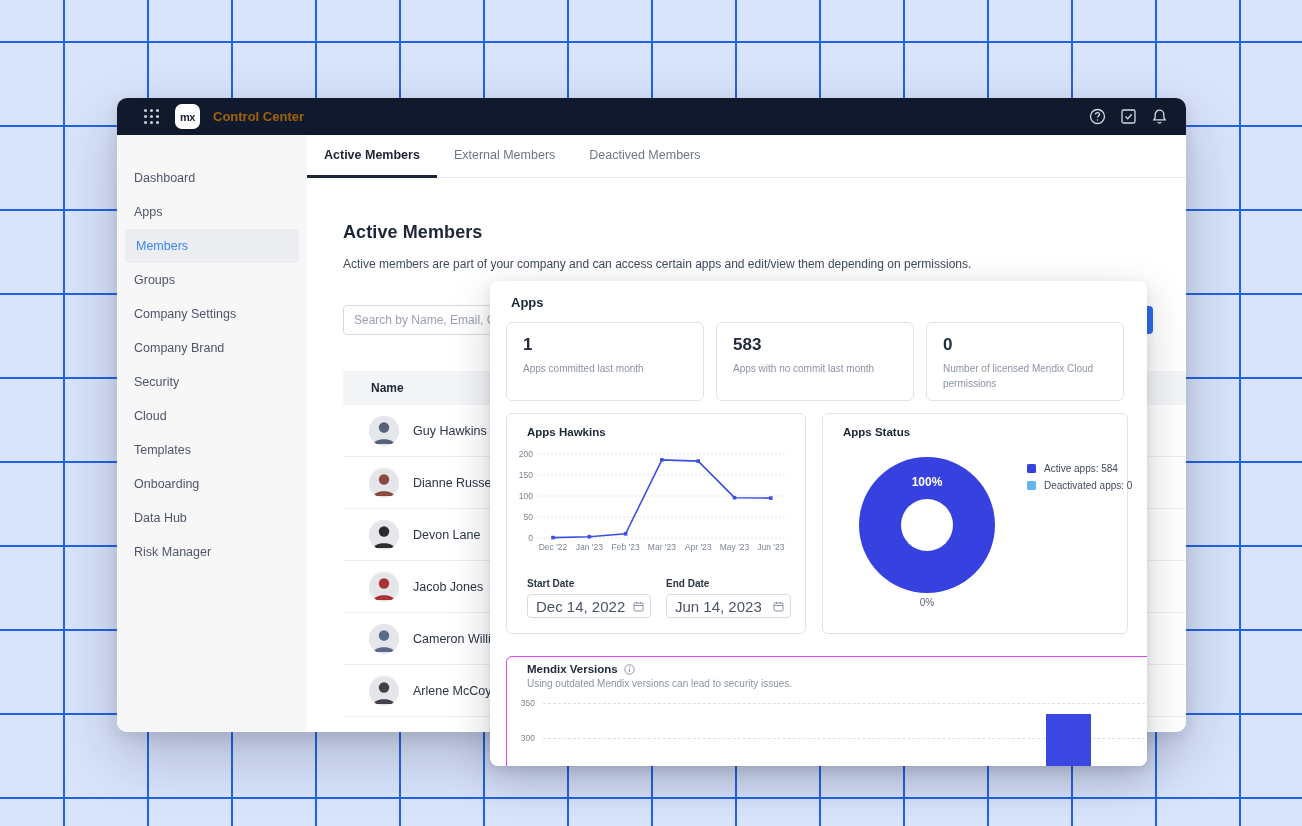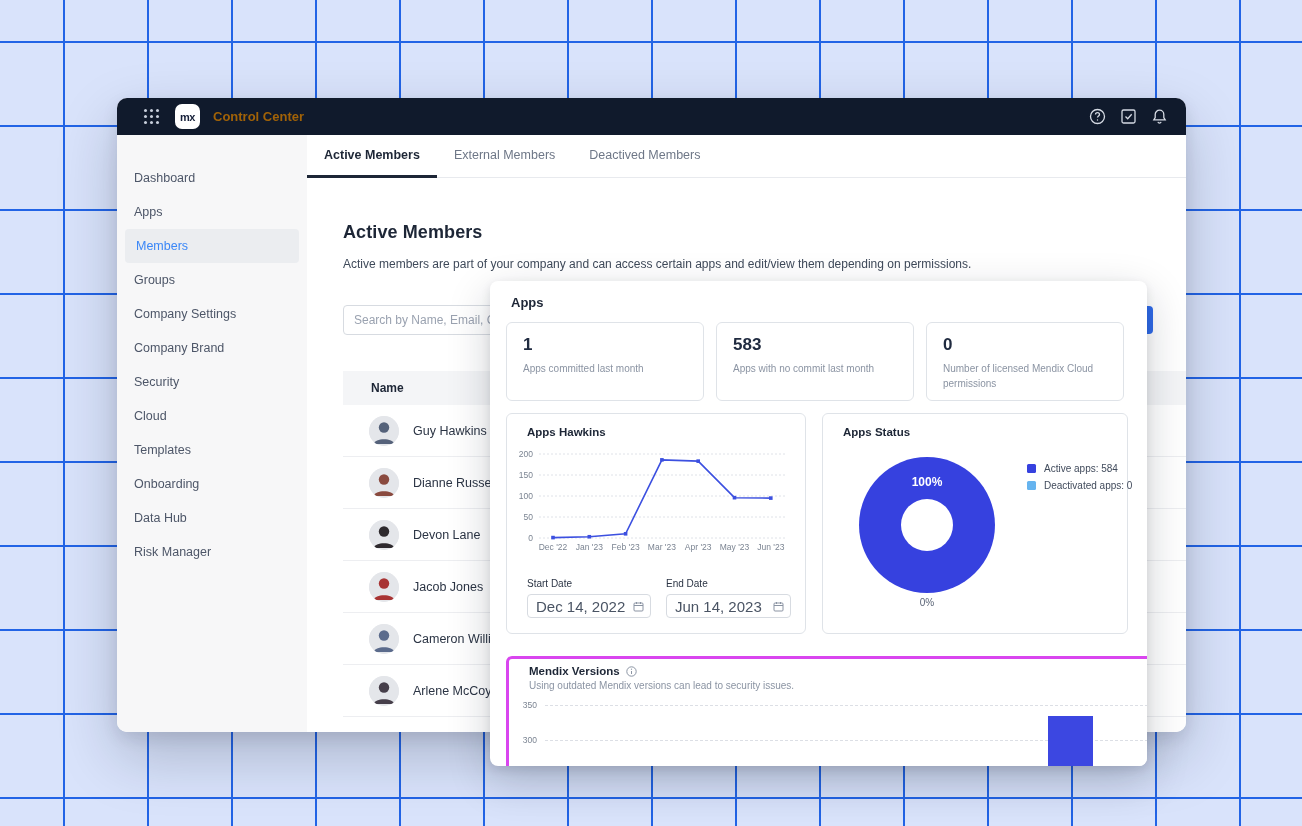--- a/index.html
+++ b/index.html
@@ -104,42 +104,42 @@
   .stat-label { margin-top:6px; font-size:10px; color:#8b94a3; line-height:1.5; }
 
   .charts-row { position:absolute; left:16px; top:132px; display:flex; gap:16px; }
   .chart-card { border:1px solid #dfe3e8; border-radius:6px; background:#fff; position:relative; height:221px; }
   .chart-card.left { width:300px; }
   .chart-card.right { width:306px; }
   .chart-title { position:absolute; left:20px; top:12px; font-size:11.5px; font-weight:700; color:#1d2636; }
 
   .line-svg { position:absolute; left:10px; top:30px; }
 
-  .date-label { position:absolute; top:164px; font-size:10px; font-weight:400; color:#2b3444; }
+  .date-label { position:absolute; top:164px; font-size:10px; font-weight:700; color:#2b3444; }
   .date-field {
     position:absolute; top:180px; height:24px; border:1px solid #d7dbe1; border-radius:4px;
     font-size:15px; color:#4a5464; padding:0 8px; outline:none; background:#fff;
     font-family:"Liberation Sans", sans-serif;
   }
   .cal-ic { position:absolute; width:11px; height:11px; color:#8b94a3; top:187px; pointer-events:none; }
   .cal-ic svg { width:100%; height:100%; display:block; }
 
   .donut-wrap { position:absolute; left:36px; top:43px; width:136px; height:136px; }
   .donut { width:136px; height:136px; border-radius:50%; position:relative; }
   .donut-hole { position:absolute; left:42px; top:42px; width:52px; height:52px; border-radius:50%; background:#fff; }
   .donut-top-label { position:absolute; left:0; right:0; top:18px; text-align:center; color:#fff; font-size:12px; font-weight:600; }
   .donut-bottom-label { position:absolute; left:36px; top:183px; width:136px; text-align:center; font-size:10px; color:#5a6476; }
   .legend { position:absolute; left:204px; top:49px; }
   .legend-row { display:flex; align-items:center; margin-bottom:6px; }
   .legend-swatch { width:9px; height:9px; border-radius:1.5px; margin-right:8px; flex:none; }
   .legend-text { font-size:10px; color:#414b5c; white-space:nowrap; }
 
   .versions-card {
     position:absolute; left:16px; top:375px; width:748px; height:150px;
-    border:3px solid #d946ef; border-radius:6px; background:#fff;
+    border:1px solid #d946ef; border-radius:6px; background:#fff;
   }
   .v-title-row { position:absolute; left:20px; top:6px; display:flex; align-items:center; gap:6px; }
   .v-title { font-size:11.5px; font-weight:700; color:#1d2636; }
   .info-ic { width:11px; height:11px; color:#8b94a3; }
   .info-ic svg { width:100%; height:100%; display:block; }
   .v-subtitle { position:absolute; left:20px; top:21px; font-size:10px; color:#8b94a3; }
   .v-grid { position:absolute; left:36px; right:18px; border-top:1px dashed #dcdfe5; height:0; }
   .v-tick { position:absolute; left:0; width:28px; text-align:right; font-size:8.5px; color:#7b8492; }
   .v-bar { position:absolute; width:45px; background:#3c47e1; }
 </style>

